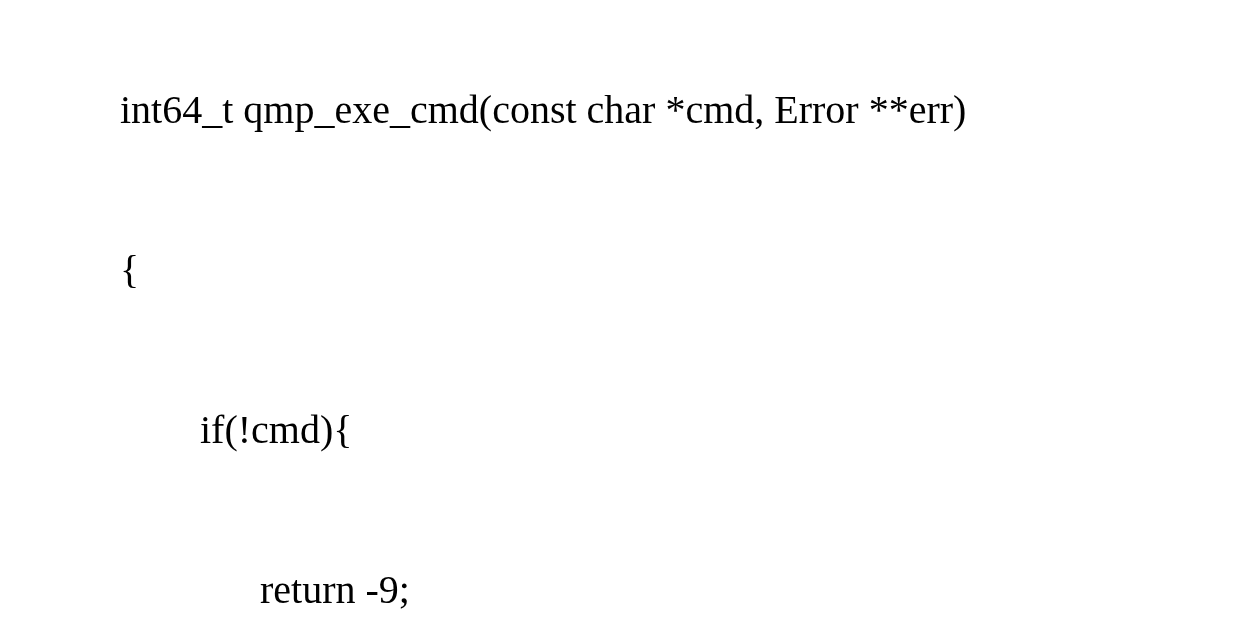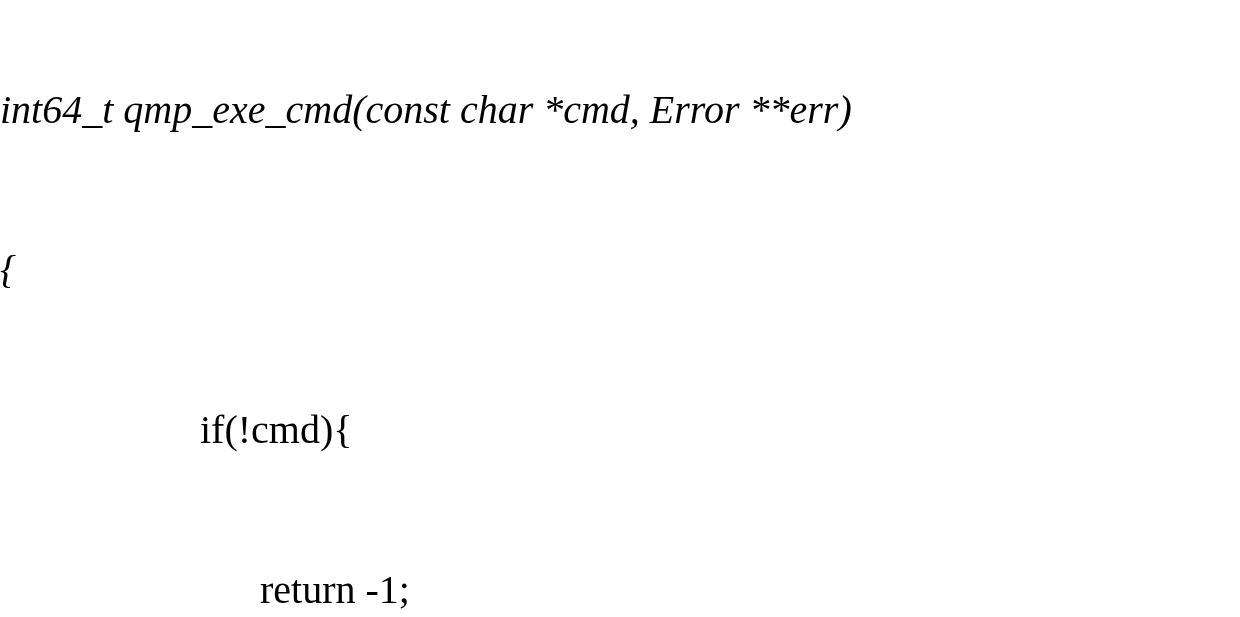--- a/index.html
+++ b/index.html
@@ -18,35 +18,35 @@
       line-height: 1.0;
     }
     .code-block {
       white-space: pre;
     }
     .line {
       display: block;
       margin-bottom: 40px;
     }
     .indent-1 {
-      font-style: italic;
+      padding-left: 120px;
     }
     .indent-2 {
       padding-left: 200px;
       font-family: Liberation Serif, serif;
     }
     .indent-3 {
       padding-left: 260px;
     }
   </style>
 </head>
 <body>
 
 <div class="code-block">
   <span class="line indent-1">int64_t qmp_exe_cmd(const char *cmd, Error **err)</span>
   <span class="line indent-1">{</span>
   <span class="line indent-2">if(!cmd){</span>
-  <span class="line indent-3">return -1;</span>
+  <span class="line indent-3">return -9;</span>
   
   
   
   
 </div>
 
 </body></html>

